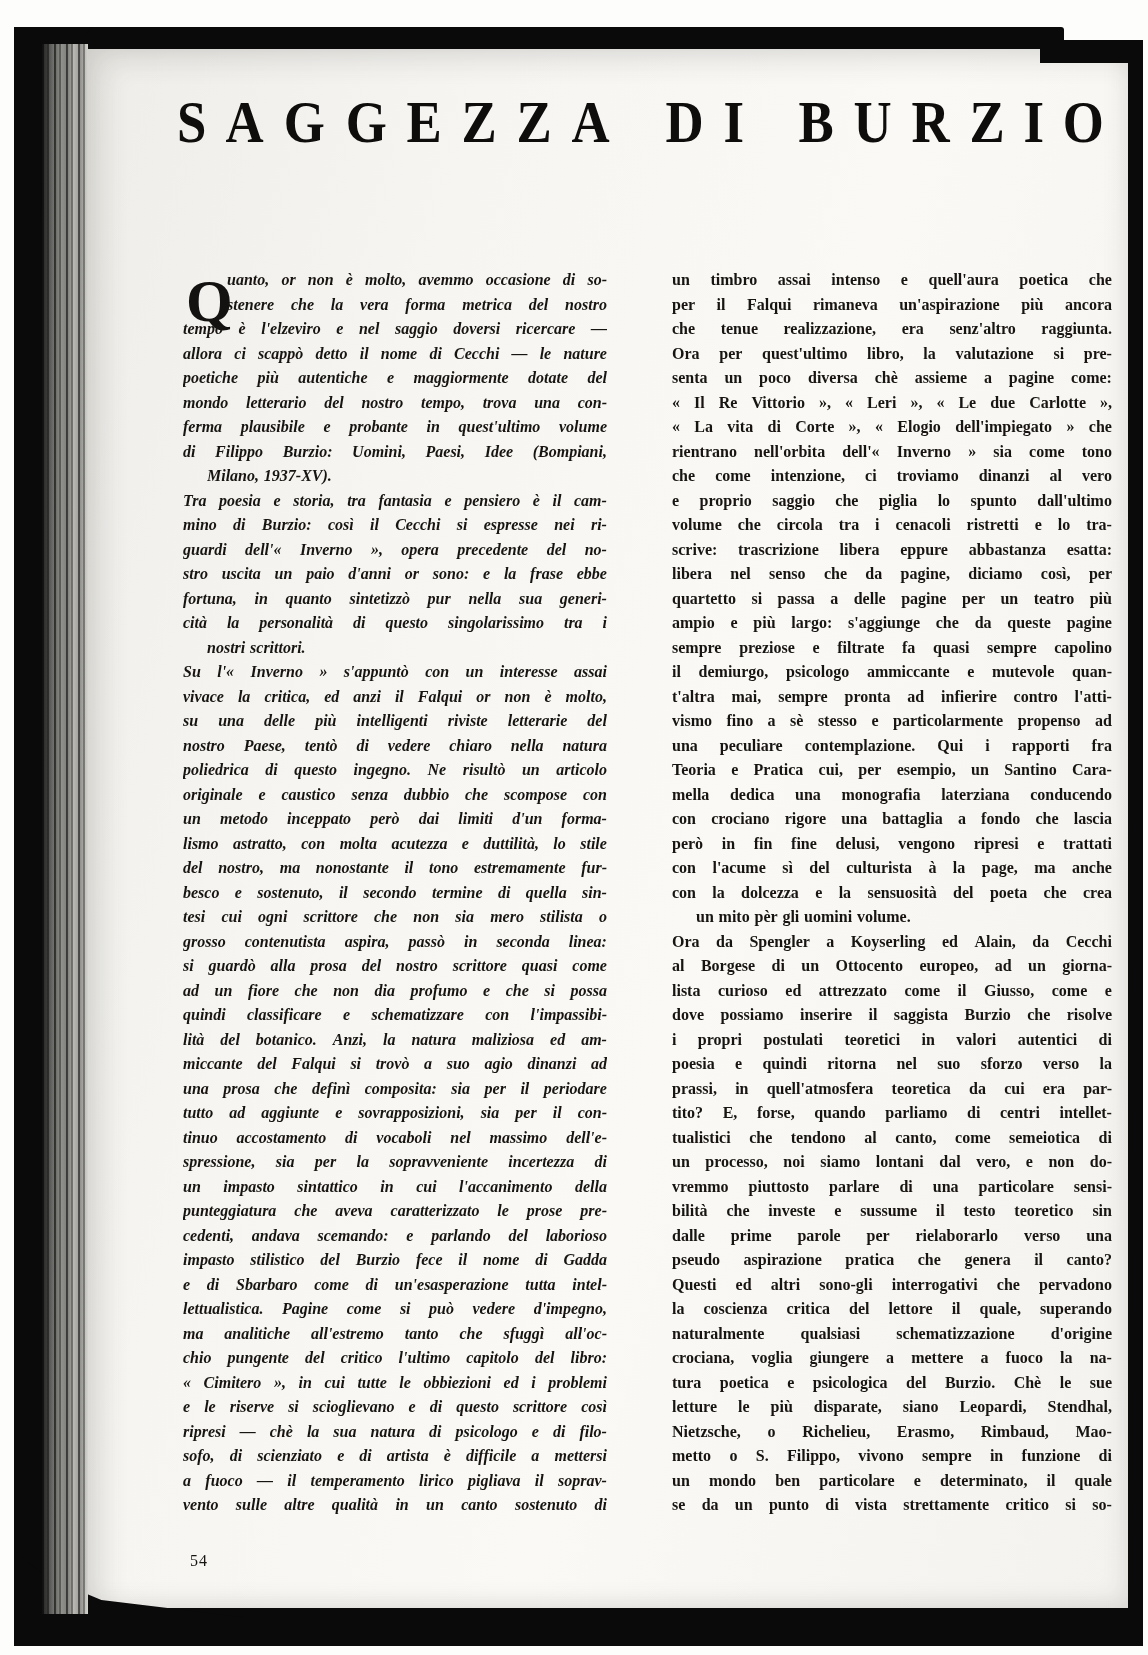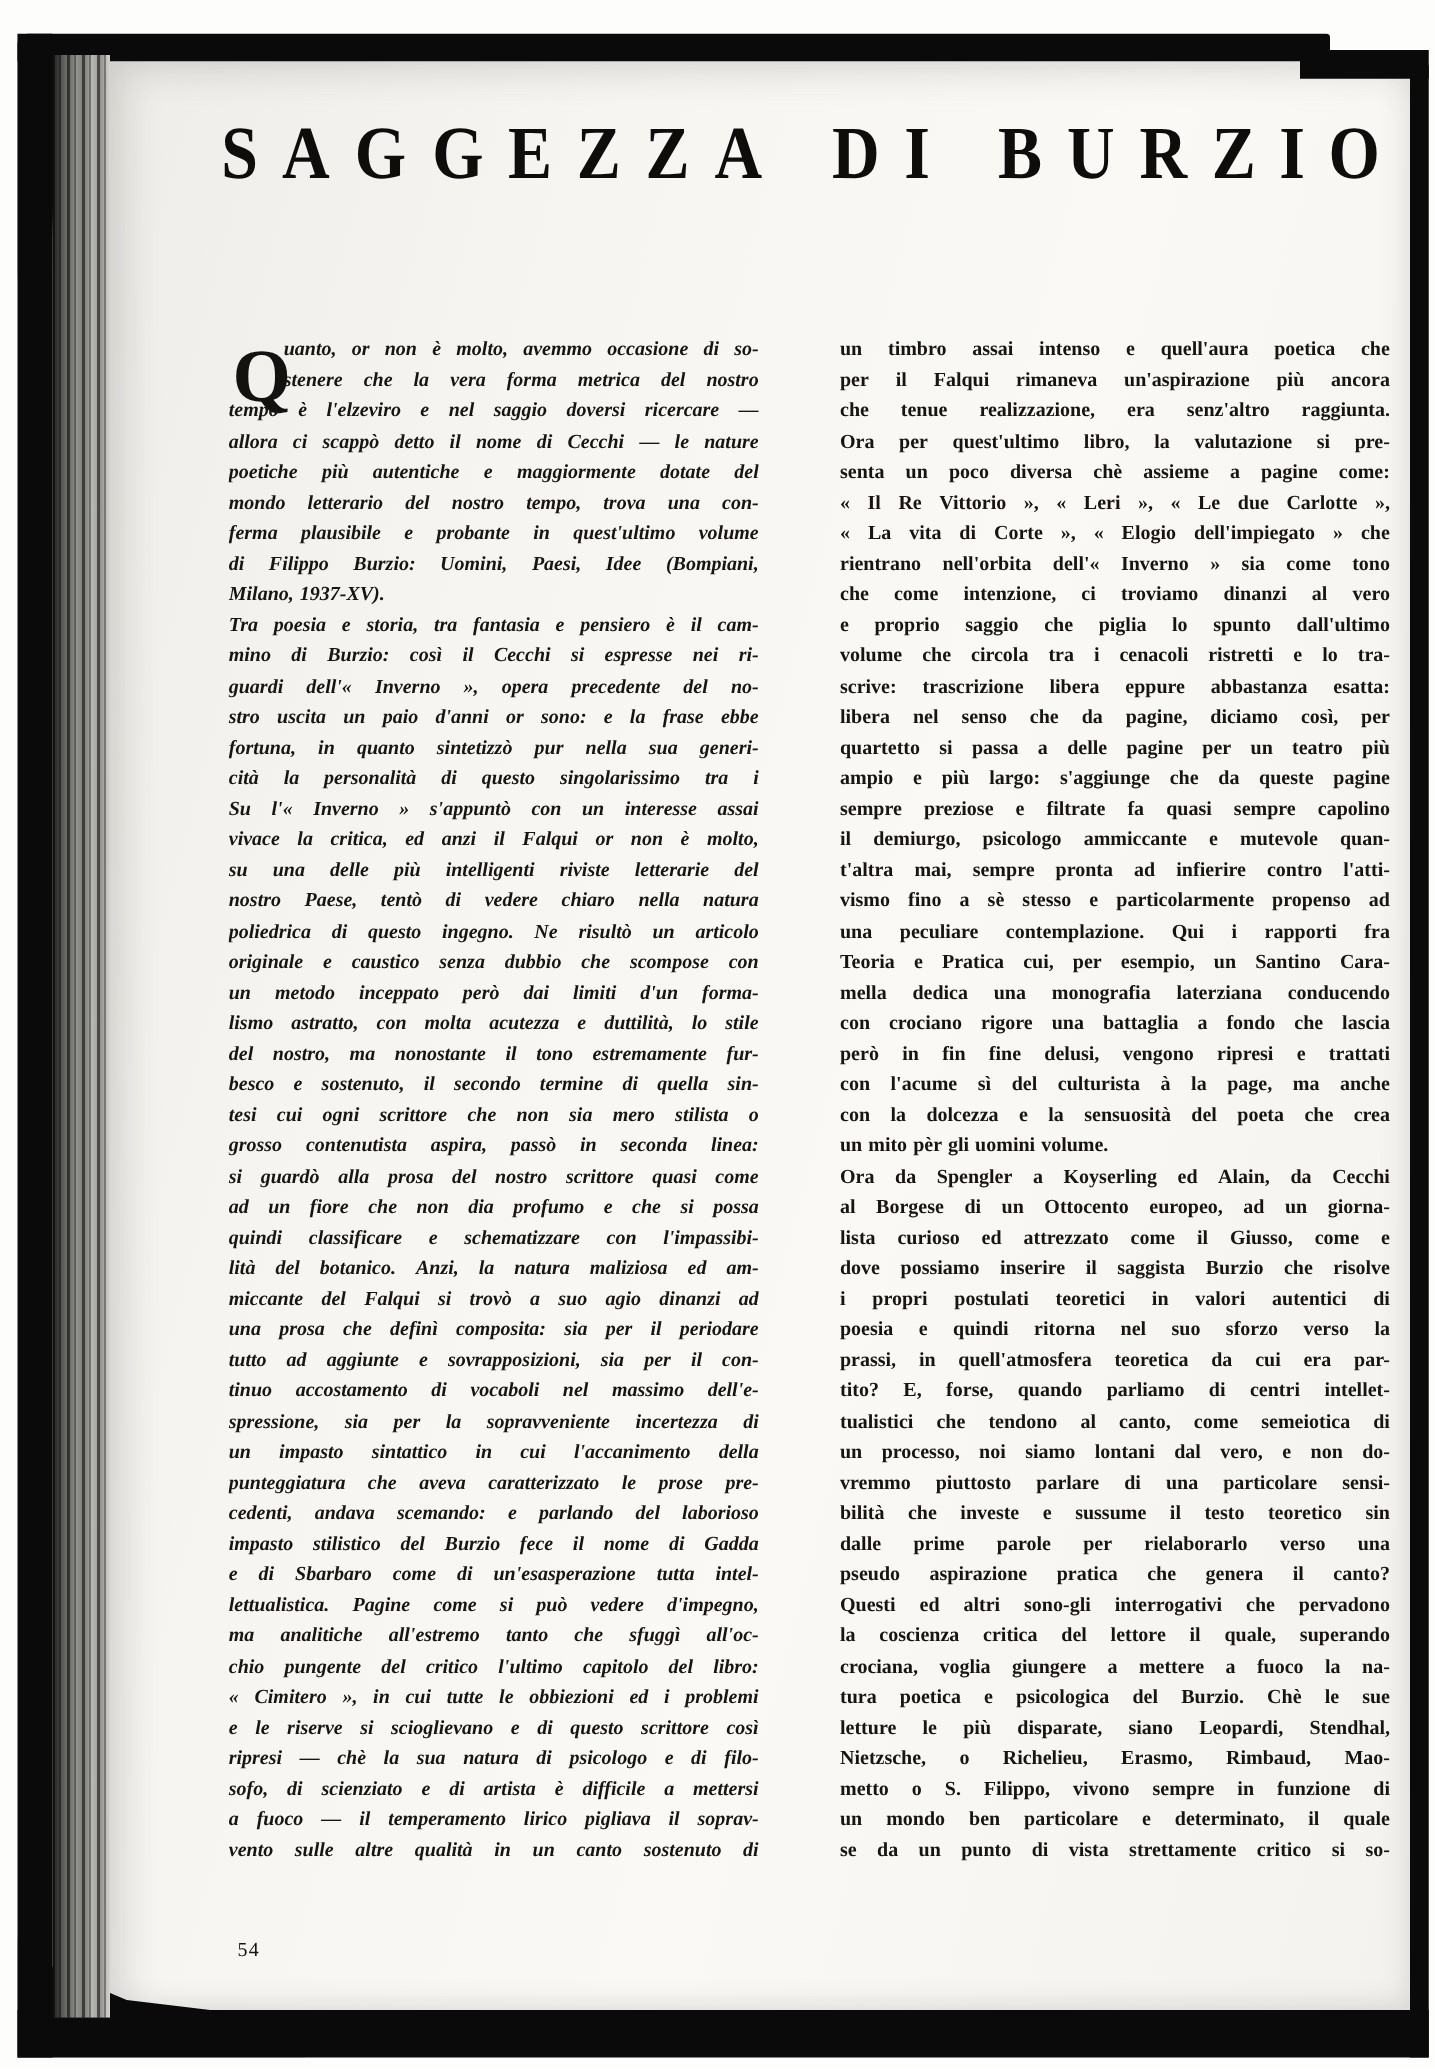--- a/index.html
+++ b/index.html
@@ -51,21 +51,21 @@
     display:flex;
     color:#171412;
   }
   .col{font-weight:bold;font-size:16px;}
   .col-left{width:424px;font-style:italic;}
   .col-right{width:440px;margin-left:65px;}
   .tline{
     display:flex;justify-content:space-between;align-items:baseline;
     height:24.5px;line-height:24.5px;white-space:nowrap;overflow:hidden;
   }
-  .tline-end{justify-content:flex-start;gap:.30em;}
+  .tline-end{justify-content:flex-start;gap:.30em;margin-left:24px;}
   .drop-indent{padding-left:44px;}
   .drop-cap{
     position:absolute;left:186px;top:277px;
     font-family:"Liberation Serif",serif;font-weight:bold;
     font-size:60px;line-height:48px;color:#141210;
   }
   .page-number{
     position:absolute;left:190px;top:1552px;
     font-weight:normal;font-size:16px;color:#171412;letter-spacing:1px;
   }
@@ -258,20 +258,24 @@
         <div class="tline">
           <span>cità</span>
           <span>la</span>
           <span>personalità</span>
           <span>di</span>
           <span>questo</span>
           <span>singolarissimo</span>
           <span>tra</span>
           <span>i</span>
         </div>
+        <div class="tline tline-end">
+          <span>nostri</span>
+          <span>scrittori.</span>
+        </div>
         <div class="tline">
           <span>Su</span>
           <span>l'«</span>
           <span>Inverno</span>
           <span>»</span>
           <span>s'appuntò</span>
           <span>con</span>
           <span>un</span>
           <span>interesse</span>
           <span>assai</span>
@@ -1076,20 +1080,26 @@
           <span>la</span>
           <span>coscienza</span>
           <span>critica</span>
           <span>del</span>
           <span>lettore</span>
           <span>il</span>
           <span>quale,</span>
           <span>superando</span>
         </div>
         <div class="tline">
+          <span>naturalmente</span>
+          <span>qualsiasi</span>
+          <span>schematizzazione</span>
+          <span>d'origine</span>
+        </div>
+        <div class="tline">
           <span>crociana,</span>
           <span>voglia</span>
           <span>giungere</span>
           <span>a</span>
           <span>mettere</span>
           <span>a</span>
           <span>fuoco</span>
           <span>la</span>
           <span>na-</span>
         </div>

